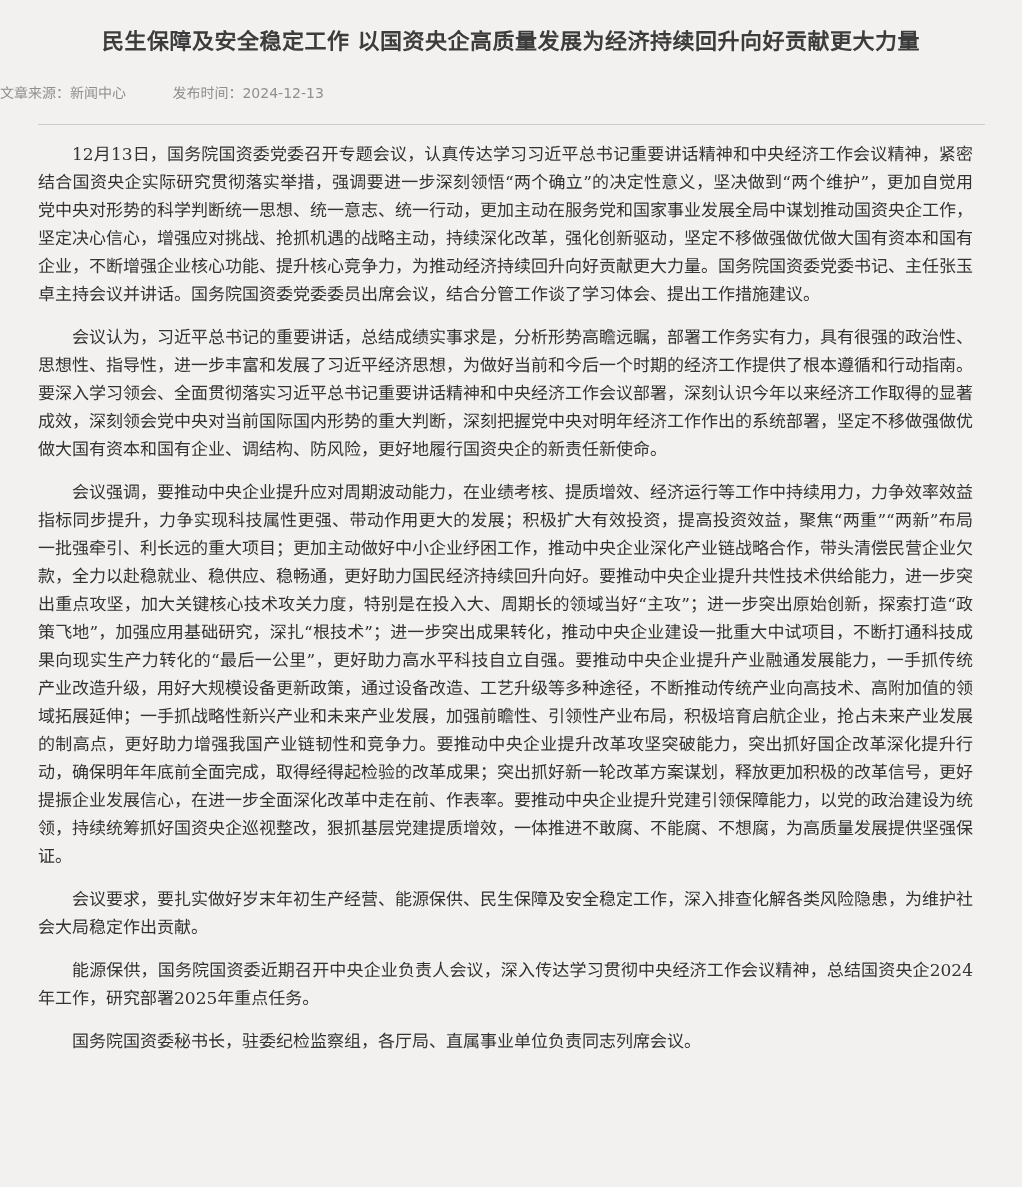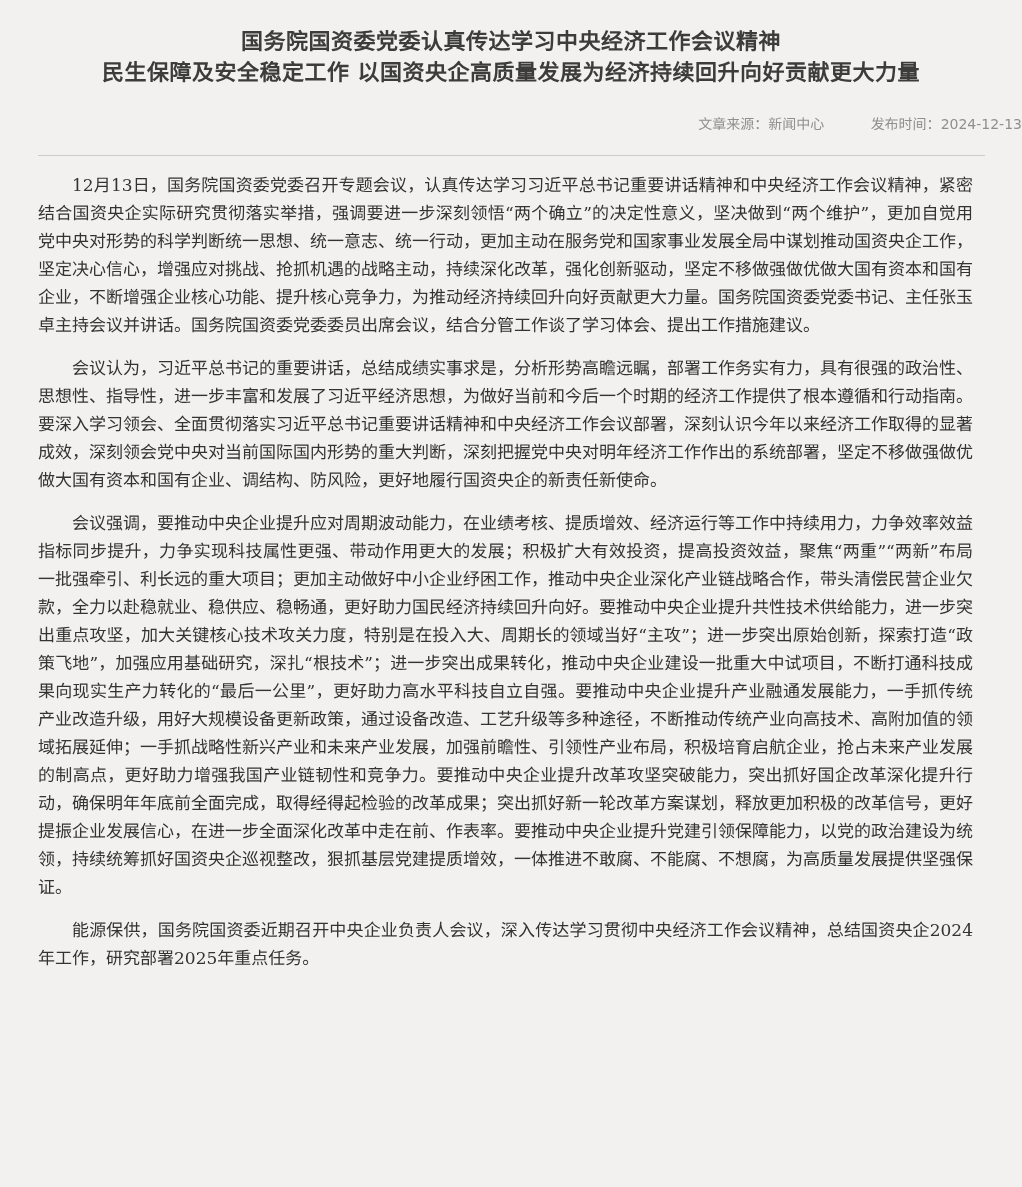--- a/index.html
+++ b/index.html
@@ -26,21 +26,21 @@
     font-weight: bold;
     color: #3c3c3c;
     line-height: 31px;
     letter-spacing: 0.5px;
   }
   .article-title .title-line {
     display: block;
   }
   .article-meta {
     margin-top: 27px;
-    text-align: right;
+    text-align: left;
     font-size: 14px;
     color: #8f8f8f;
     line-height: 18px;
   }
   .article-meta .meta-item {
     display: inline-block;
   }
   .article-meta .meta-item + .meta-item {
     margin-left: 42px;
   }
@@ -66,31 +66,32 @@
     margin-bottom: 0;
   }
 </style>
 </head>
 <body>
 
 <div class="page">
 
   <header class="article-header">
     <h1 class="article-title">
-      <span class="title-line">国务院国资委党委认真传达学习中央经济工作会议精神</span>
       <span class="title-line">民生保障及安全稳定工作 以国资央企高质量发展为经济持续回升向好贡献更大力量</span>
     </h1>
     <div class="article-meta">
       <span class="meta-item"><span>文章来源：</span><span>新闻中心</span></span>
       <span class="meta-item"><span>发布时间：</span><span>2024-12-13</span></span>
     </div>
   </header>
 
   <div class="divider"></div>
 
   <article class="article-body">
     <p>12月13日，国务院国资委党委召开专题会议，认真传达学习习近平总书记重要讲话精神和中央经济工作会议精神，紧密结合国资央企实际研究贯彻落实举措，强调要进一步深刻领悟“两个确立”的决定性意义，坚决做到“两个维护”，更加自觉用党中央对形势的科学判断统一思想、统一意志、统一行动，更加主动在服务党和国家事业发展全局中谋划推动国资央企工作，坚定决心信心，增强应对挑战、抢抓机遇的战略主动，持续深化改革，强化创新驱动，坚定不移做强做优做大国有资本和国有企业，不断增强企业核心功能、提升核心竞争力，为推动经济持续回升向好贡献更大力量。国务院国资委党委书记、主任张玉卓主持会议并讲话。国务院国资委党委委员出席会议，结合分管工作谈了学习体会、提出工作措施建议。</p>
     <p>会议认为，习近平总书记的重要讲话，总结成绩实事求是，分析形势高瞻远瞩，部署工作务实有力，具有很强的政治性、思想性、指导性，进一步丰富和发展了习近平经济思想，为做好当前和今后一个时期的经济工作提供了根本遵循和行动指南。要深入学习领会、全面贯彻落实习近平总书记重要讲话精神和中央经济工作会议部署，深刻认识今年以来经济工作取得的显著成效，深刻领会党中央对当前国际国内形势的重大判断，深刻把握党中央对明年经济工作作出的系统部署，坚定不移做强做优做大国有资本和国有企业、调结构、防风险，更好地履行国资央企的新责任新使命。</p>
     <p>会议强调，要推动中央企业提升应对周期波动能力，在业绩考核、提质增效、经济运行等工作中持续用力，力争效率效益指标同步提升，力争实现科技属性更强、带动作用更大的发展；积极扩大有效投资，提高投资效益，聚焦“两重”“两新”布局一批强牵引、利长远的重大项目；更加主动做好中小企业纾困工作，推动中央企业深化产业链战略合作，带头清偿民营企业欠款，全力以赴稳就业、稳供应、稳畅通，更好助力国民经济持续回升向好。要推动中央企业提升共性技术供给能力，进一步突出重点攻坚，加大关键核心技术攻关力度，特别是在投入大、周期长的领域当好“主攻”；进一步突出原始创新，探索打造“政策飞地”，加强应用基础研究，深扎“根技术”；进一步突出成果转化，推动中央企业建设一批重大中试项目，不断打通科技成果向现实生产力转化的“最后一公里”，更好助力高水平科技自立自强。要推动中央企业提升产业融通发展能力，一手抓传统产业改造升级，用好大规模设备更新政策，通过设备改造、工艺升级等多种途径，不断推动传统产业向高技术、高附加值的领域拓展延伸；一手抓战略性新兴产业和未来产业发展，加强前瞻性、引领性产业布局，积极培育启航企业，抢占未来产业发展的制高点，更好助力增强我国产业链韧性和竞争力。要推动中央企业提升改革攻坚突破能力，突出抓好国企改革深化提升行动，确保明年年底前全面完成，取得经得起检验的改革成果；突出抓好新一轮改革方案谋划，释放更加积极的改革信号，更好提振企业发展信心，在进一步全面深化改革中走在前、作表率。要推动中央企业提升党建引领保障能力，以党的政治建设为统领，持续统筹抓好国资央企巡视整改，狠抓基层党建提质增效，一体推进不敢腐、不能腐、不想腐，为高质量发展提供坚强保证。</p>
+    <p>会议要求，要扎实做好岁末年初生产经营、能源保供、民生保障及安全稳定工作，深入排查化解各类风险隐患，为维护社会大局稳定作出贡献。</p>
     <p>能源保供，国务院国资委近期召开中央企业负责人会议，深入传达学习贯彻中央经济工作会议精神，总结国资央企2024年工作，研究部署2025年重点任务。</p>
+    <p>国务院国资委秘书长，驻委纪检监察组，各厅局、直属事业单位负责同志列席会议。</p>
   </article>
 
 </div>
 
 </body></html>

